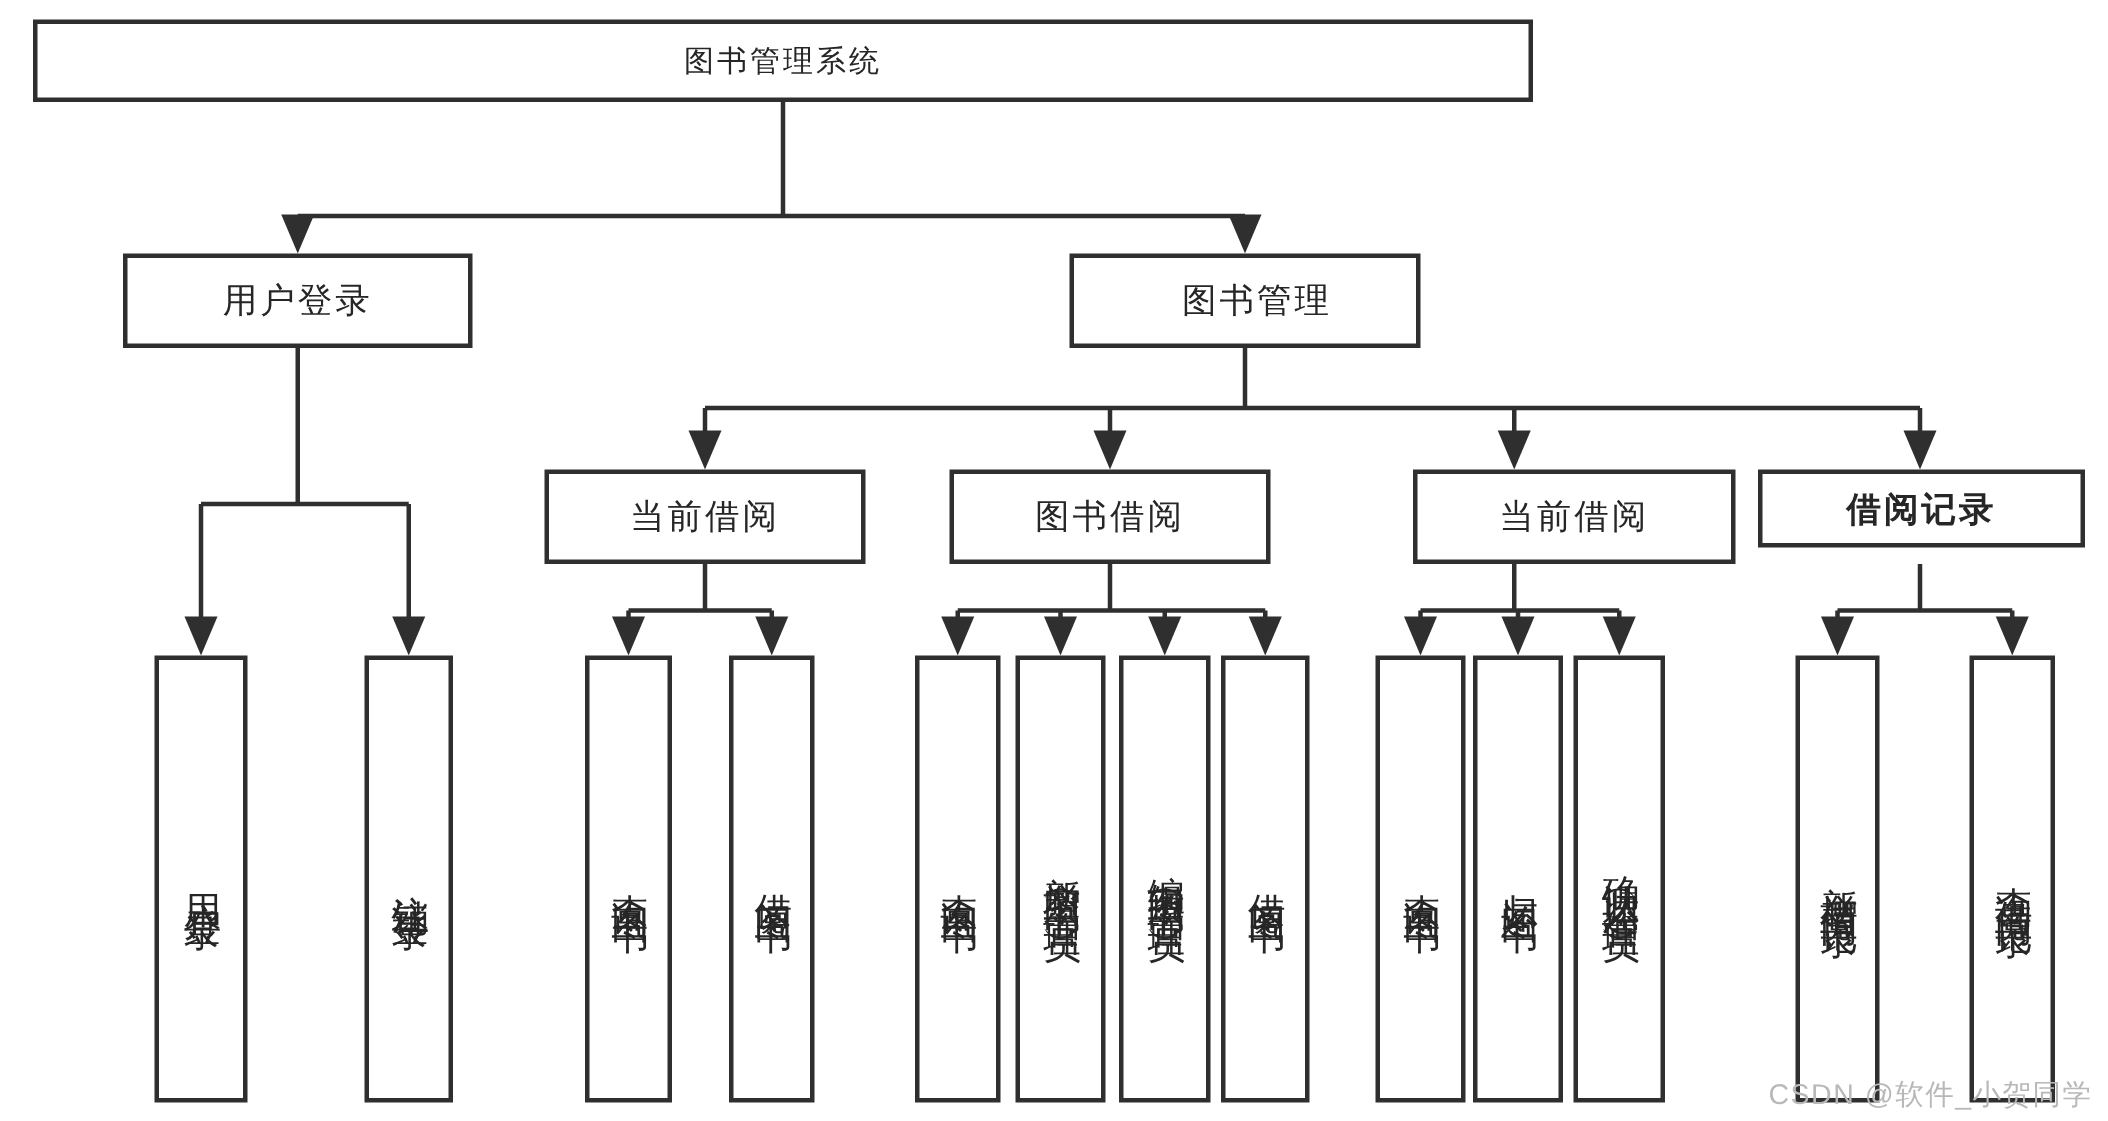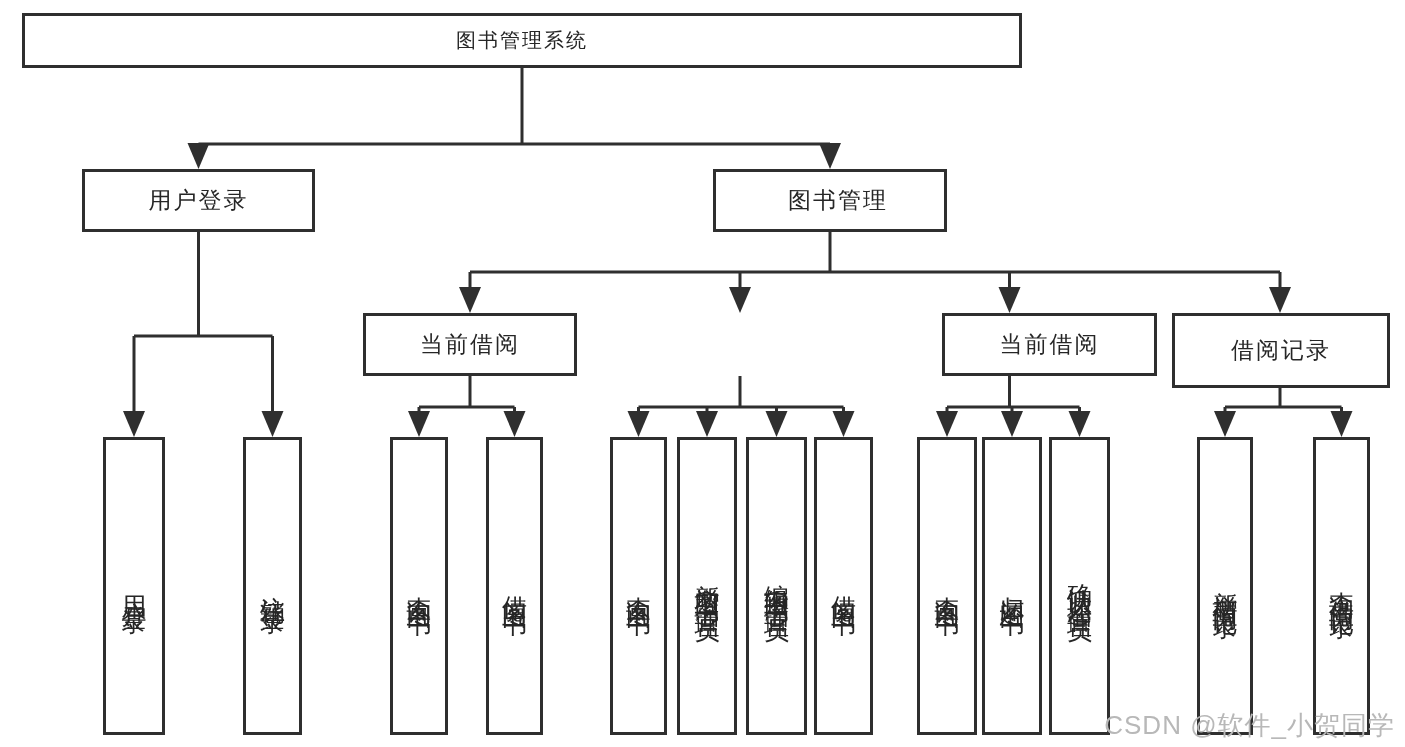--- a/index.html
+++ b/index.html
@@ -44,21 +44,21 @@
     writing-mode: vertical-rl;
     text-orientation: mixed;
     font-size: 25px;
     letter-spacing: 5px;
     line-height: 1;
     color: var(--text);
   }
   .watermark {
     position: absolute;
     right: 10px; bottom: 4px;
-    font-size: 26px;
+    font-size: 19px;
     color: var(--watermark);
     letter-spacing: 1px;
     white-space: nowrap;
     z-index: 5;
     text-align: center;
   }
 </style>
 </head>
 <body>
 
@@ -136,24 +136,27 @@
   <div class="node" style="left:82px; top:169px; width:233px; height:63px;">
     <span class="h-label">用户登录</span>
   </div>
   <div class="node" style="left:713px; top:169px; width:234px; height:63px;padding-left:16px;">
     <span class="h-label">图书管理</span>
   </div>
 
   <div class="node" style="left:363px; top:313px; width:214px; height:63px;">
     <span class="h-label">当前借阅</span>
   </div>
+  <div class="node" style="left:633px; top:313px; width:214px; height:63px;">
+    <span class="h-label">图书借阅</span>
+  </div>
   <div class="node" style="left:942px; top:313px; width:215px; height:63px;">
     <span class="h-label">当前借阅</span>
   </div>
-  <div class="node" style="left:1172px; top:313px; width:218px; height:75px;">
+  <div class="node" style="left:1172px; top:313px; width:218px; height:52px;font-weight:bold;">
     <span class="h-label">借阅记录</span>
   </div>
 
   <div class="node leaf" style="left:103px; top:437px; width:62px; height:298px;">
     <span class="v-label">用户登录</span>
   </div>
   <div class="node leaf" style="left:243px; top:437px; width:59px; height:298px;">
     <span class="v-label">注销登录</span>
   </div>
 

